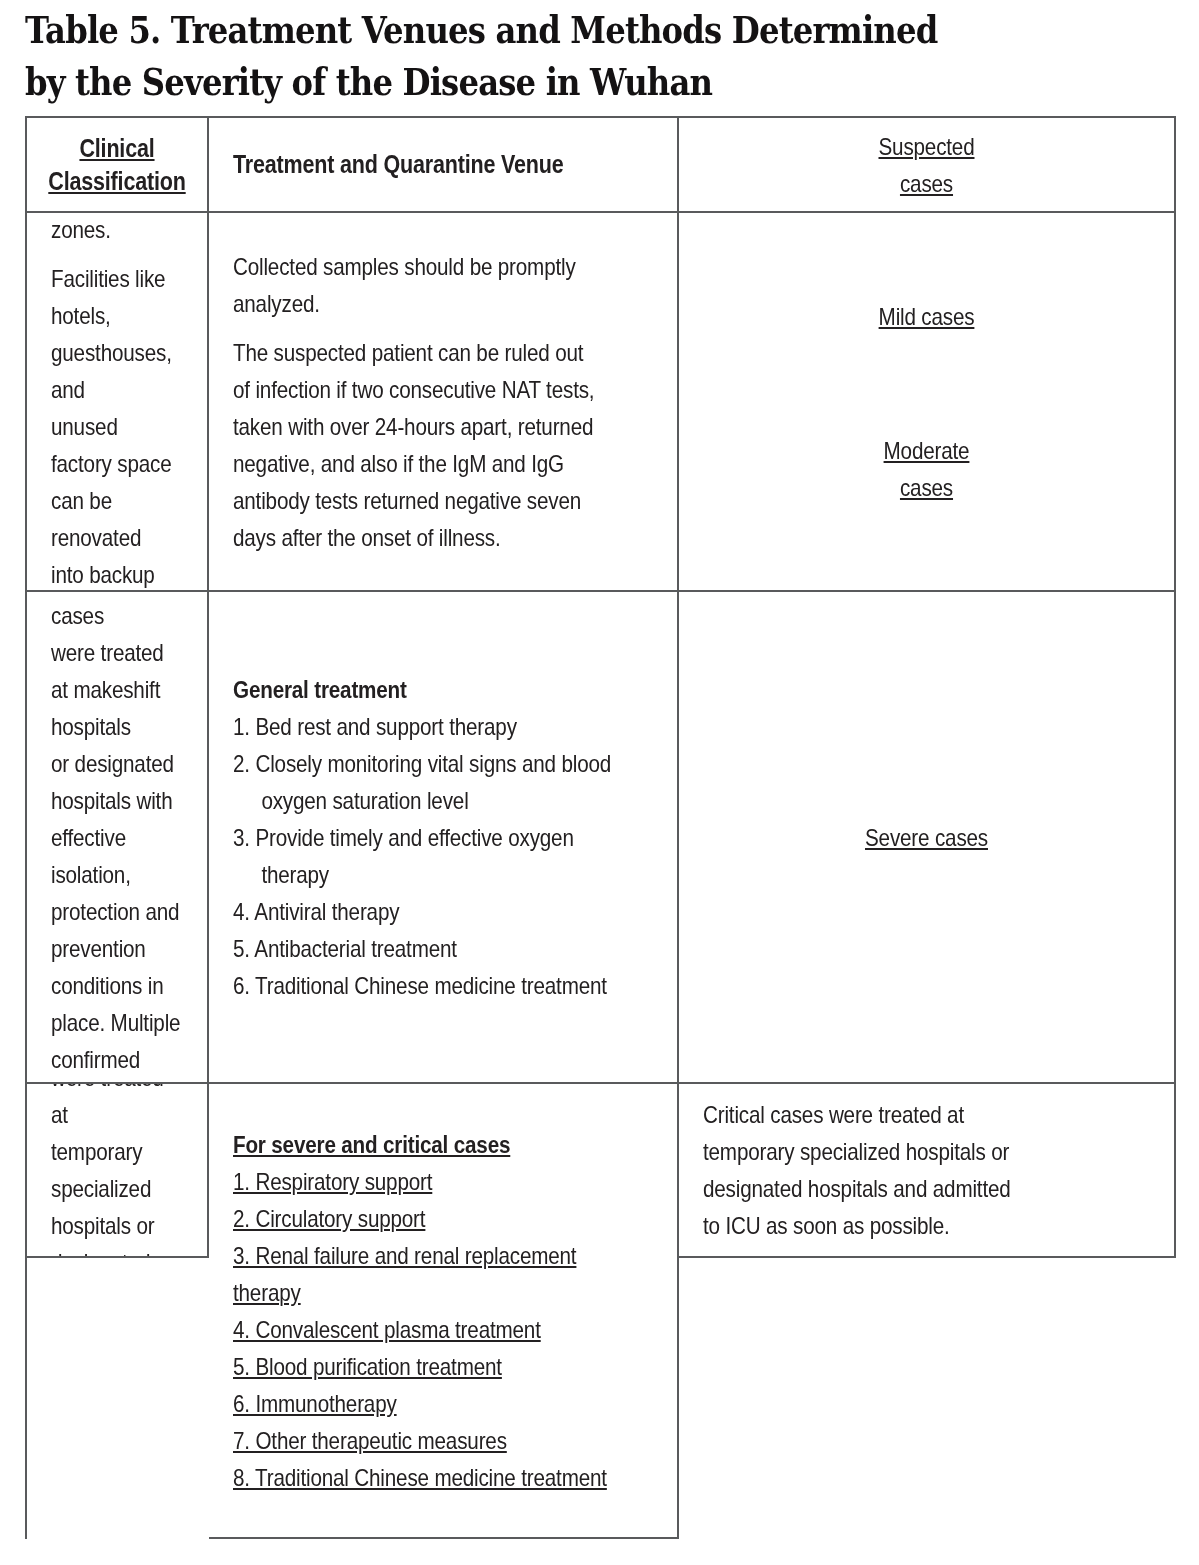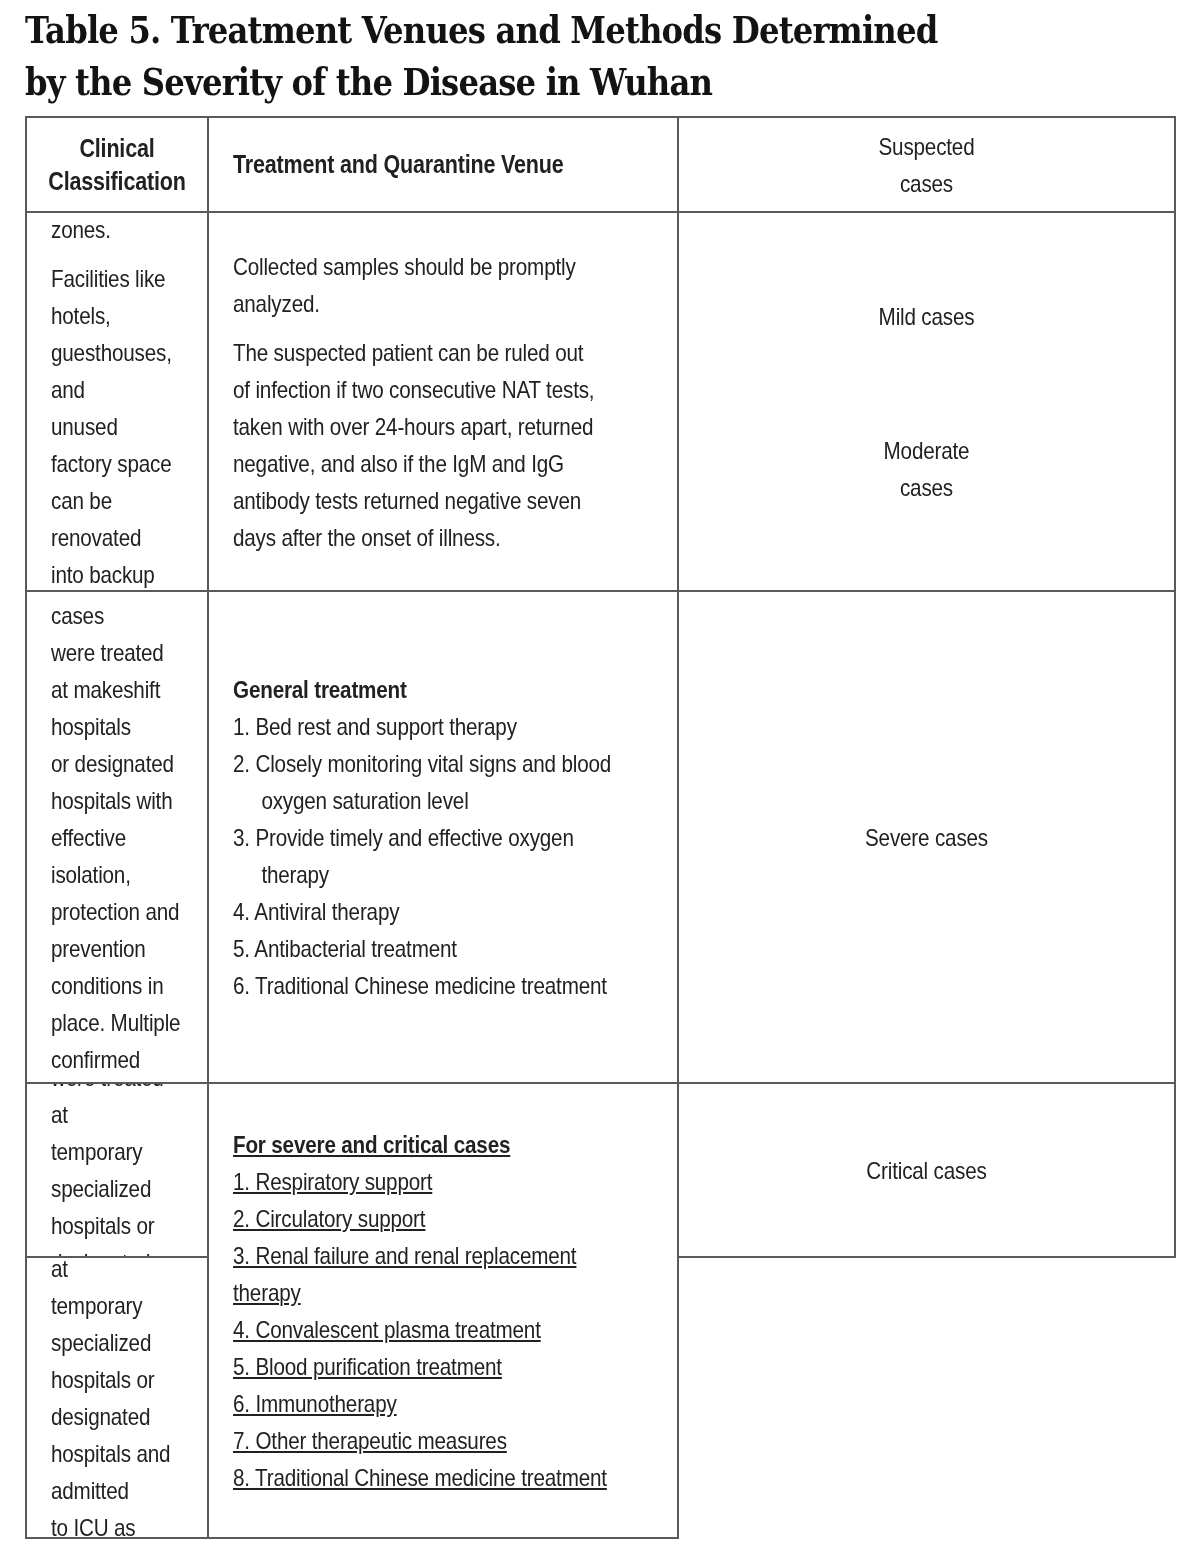--- a/index.html
+++ b/index.html
@@ -31,21 +31,21 @@
     box-sizing:content-box;
   }
   .cell {
     border-right:2px solid #595a5c;
     border-bottom:2px solid #595a5c;
     display:flex; flex-direction:column; justify-content:center;
     padding:10px 24px;
     box-sizing:border-box;
     overflow:hidden;
   }
-  .cell.c1 { padding:10px 6px; text-align:center; }
+  .cell.c1 { padding:10px 6px; text-align:center;text-decoration:underline; }
   .cell.merged { grid-row:span 2;text-decoration:underline; }
   
   .ct {
     font-size:24px; line-height:37px;
     letter-spacing:-0.2px;
     transform:scaleX(0.86); transform-origin:0 0;
     width:116.28%;
   }
   .head .ct { font-weight:bold; font-size:25px; line-height:33px; }
   .pre { white-space:pre-line; }
@@ -149,23 +149,20 @@
       <div class="li">3. Renal failure and renal replacement
 therapy</div>
       <div class="li">4. Convalescent plasma treatment</div>
       <div class="li">5. Blood purification treatment</div>
       <div class="li">6. Immunotherapy</div>
       <div class="li">7. Other therapeutic measures</div>
       <div class="li">8. Traditional Chinese medicine treatment</div>
     </div>
   </div>
 
-  <div class="cell c1">
-    <div class="ct pre">Critical cases</div>
-  </div>
   <div class="cell">
     <div class="ct">
       <div class="para pre">Critical cases were treated at
 temporary specialized hospitals or
 designated hospitals and admitted
 to ICU as soon as possible.</div>
     </div>
   </div>
 
 </div>

